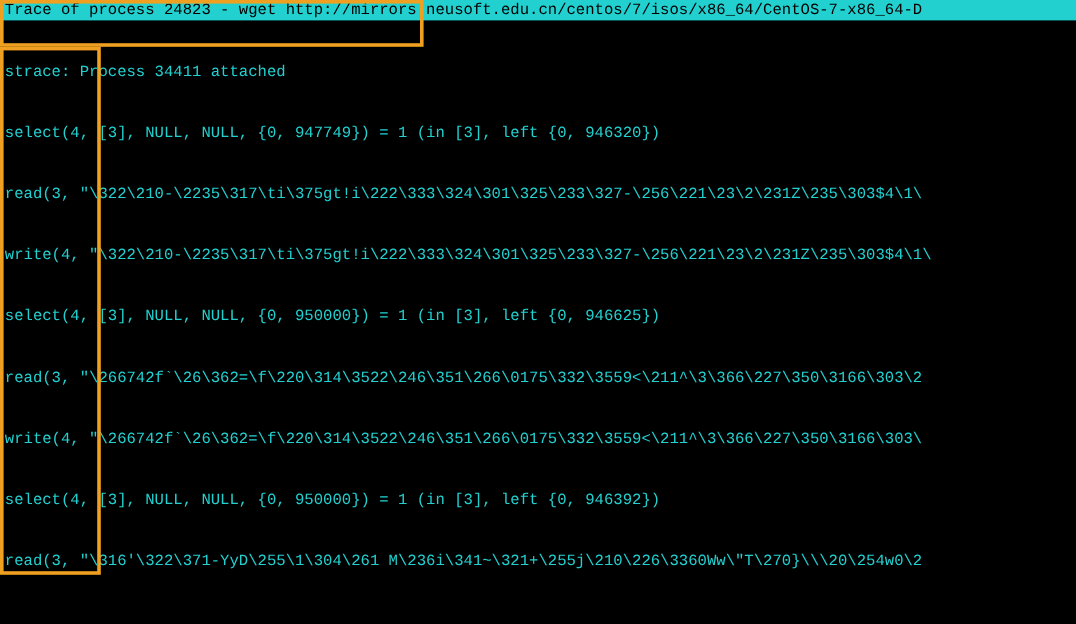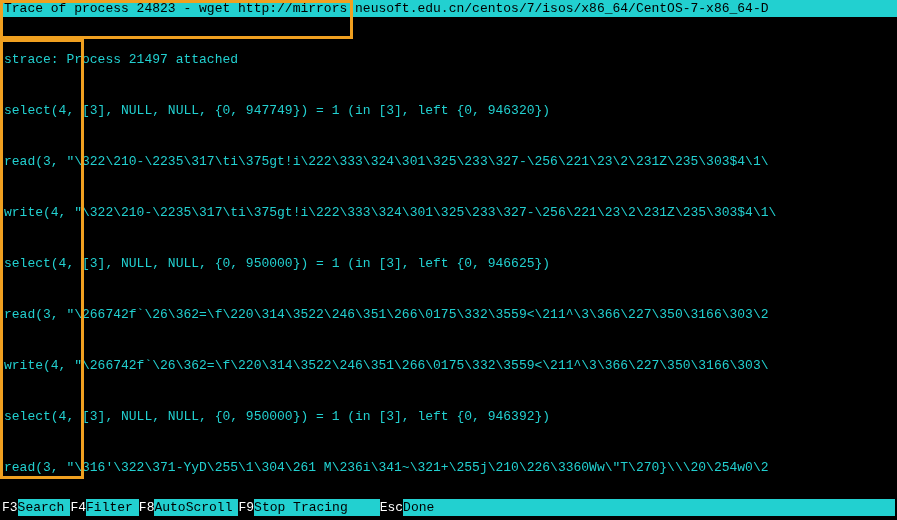--- a/index.html
+++ b/index.html
@@ -70,21 +70,21 @@
 <div class="window">
 
   <div class="title-bar">
     <span>Trace of process 24823 - wget http://mirrors.neusoft.edu.cn/centos/7/isos/x86_64/CentOS-7-x86_64-D</span>
   </div>
 
   <div class="highlight-box"></div>
   <div class="highlight-box2"></div>
 
   <div class="content">
-    <div class="line">strace: Process 21497 attached</div>
+    <div class="line">strace: Process 34411 attached</div>
     <div class="line">select(4, [3], NULL, NULL, {0, 947749}) = 1 (in [3], left {0, 946320})</div>
     <div class="line">read(3, "\322\210-\2235\317\ti\375gt!i\222\333\324\301\325\233\327-\256\221\23\2\231Z\235\303$4\1\</div>
     <div class="line">write(4, "\322\210-\2235\317\ti\375gt!i\222\333\324\301\325\233\327-\256\221\23\2\231Z\235\303$4\1\</div>
     <div class="line">select(4, [3], NULL, NULL, {0, 950000}) = 1 (in [3], left {0, 946625})</div>
     <div class="line">read(3, "\266742f`\26\362=\f\220\314\3522\246\351\266\0175\332\3559&lt;\211^\3\366\227\350\3166\303\2</div>
     <div class="line">write(4, "\266742f`\26\362=\f\220\314\3522\246\351\266\0175\332\3559&lt;\211^\3\366\227\350\3166\303\</div>
     <div class="line">select(4, [3], NULL, NULL, {0, 950000}) = 1 (in [3], left {0, 946392})</div>
     <div class="line">read(3, "\316'\322\371-YyD\255\1\304\261 M\236i\341~\321+\255j\210\226\3360Ww\"T\270}\\\20\254w0\2</div>
     
     
@@ -95,28 +95,14 @@
     
     
     
     
     
     
     
     
   </div>
 
-  <div class="footer">
-    <span class="key">F3</span>
-      <span class="label">Search</span>
-    <span class="key">F4</span>
-      <span class="label">Filter</span>
-    <span class="key">F8</span>
-      <span class="label">AutoScroll</span>
-    <span class="key">F9</span>
-      <span class="label">Stop Tracing</span>
-    <span class="label" style="padding-left:20px;background:#22d0d0;"> </span>
-    <span class="key">Esc</span>
-      <span class="label">Done</span>
-    <span class="fill"></span>
-  </div>
 
 </div>
 
 </body></html>

